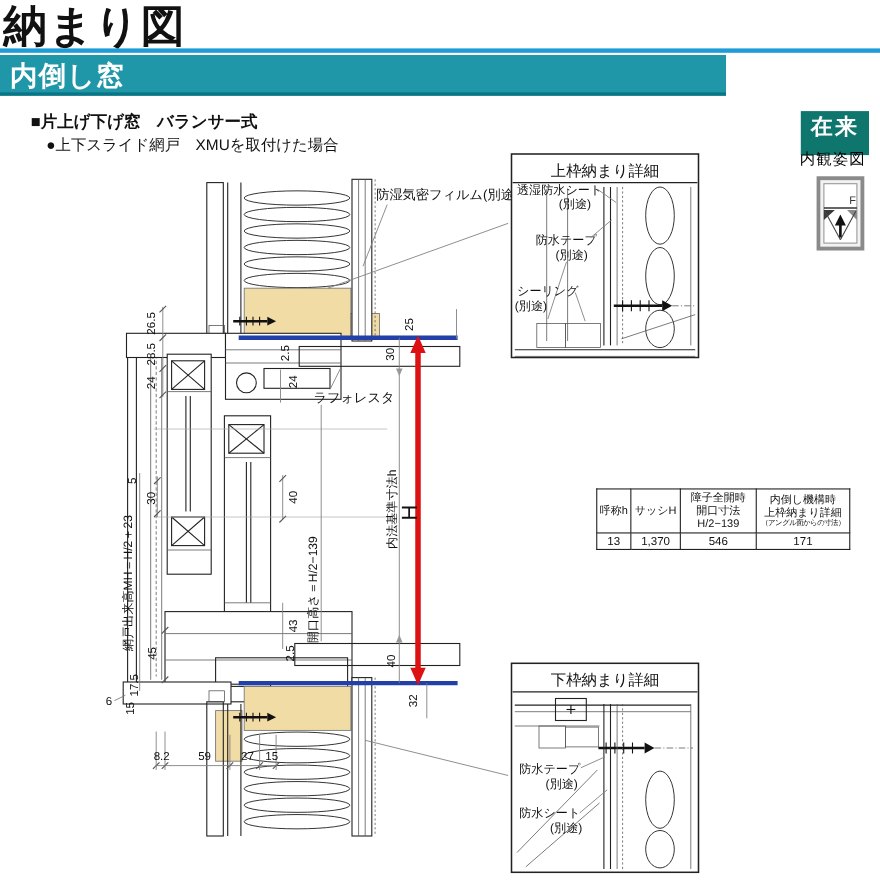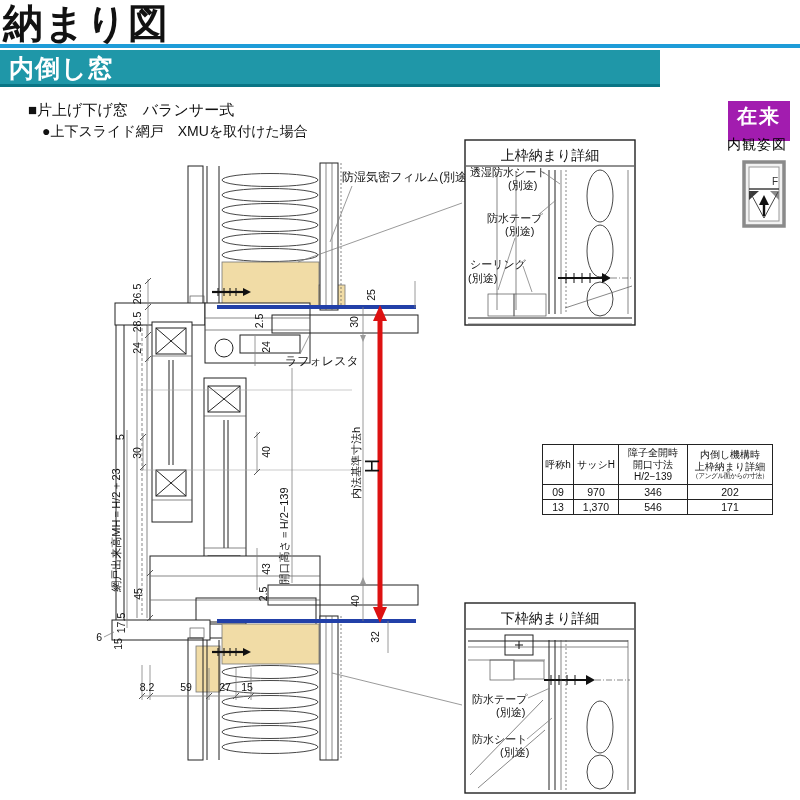--- a/index.html
+++ b/index.html
@@ -4,23 +4,23 @@
 <style>
   html,body{margin:0;padding:0;}
   body{width:800px;height:800px;position:relative;background:#ffffff;
        font-family:"Liberation Sans","DejaVu Sans",sans-serif;overflow:hidden;}
   .abs{position:absolute;}
   
   #page-title{left:3px;top:-4px;font-size:40px;font-weight:bold;color:#111;letter-spacing:1px;}
   #title-underline{left:0;top:44px;width:800px;height:4px;background:#1E9CD8;}
   #banner{left:0;top:50px;width:660px;height:34px;background:#1F97A8;border-bottom:3px solid #0A7585;}
   #banner-label{margin:2px 0 0 9px;font-size:25px;font-weight:bold;color:#ffffff;letter-spacing:1px;}
-  #subtitle1{left:28px;top:101px;font-size:15px;font-weight:normal;color:#111;}
+  #subtitle1{left:28px;top:101px;font-size:15px;font-weight:bold;color:#111;}
   #subtitle2{left:42px;top:123px;font-size:14px;color:#111;text-align:center;}
-  #construction-badge{left:728px;top:101px;width:62px;height:40px;background:#a21caf;color:#fff;
+  #construction-badge{left:728px;top:101px;width:62px;height:40px;background:#0f766e;color:#fff;
       font-size:20px;font-weight:bold;text-align:center;line-height:31px;letter-spacing:2px;}
   #view-caption{left:727px;top:136px;font-size:14px;color:#000000;letter-spacing:1px;}
   
   #spec-table{left:542px;top:444px;border-collapse:collapse;table-layout:fixed;background:#fff;}
   #spec-table td{border:1.4px solid #222;text-align:center;vertical-align:middle;padding:0;color:#111;margin-top:22px;}
   #spec-table .hd{font-size:10px;line-height:1.18;padding:2px 0;}
   #spec-table .multiline{white-space:pre-line;}
   #spec-table .sub{display:block;font-size:7px;letter-spacing:-0.5px;transform:scale(.96);}
   #spec-table .cell{font-size:10.5px;height:14px;line-height:14px;}
   
@@ -371,25 +371,19 @@
     <td class="hd multiline">障子全開時
 開口寸法
 H/2−139</td>
     <td class="hd">
       <span class="multiline">内倒し機構時
 上枠納まり詳細</span>
       <span class="sub">（アングル面からの寸法）</span>
     </td>
   </tr>
   <tr>
-    <td class="cell">09</td>
-    <td class="cell">970</td>
-    <td class="cell">346</td>
-    <td class="cell">202</td>
-  </tr>
-  <tr>
     <td class="cell">13</td>
     <td class="cell">1,370</td>
     <td class="cell">546</td>
     <td class="cell">171</td>
   </tr>
   </tbody>
 </table>
 
 </body></html>

